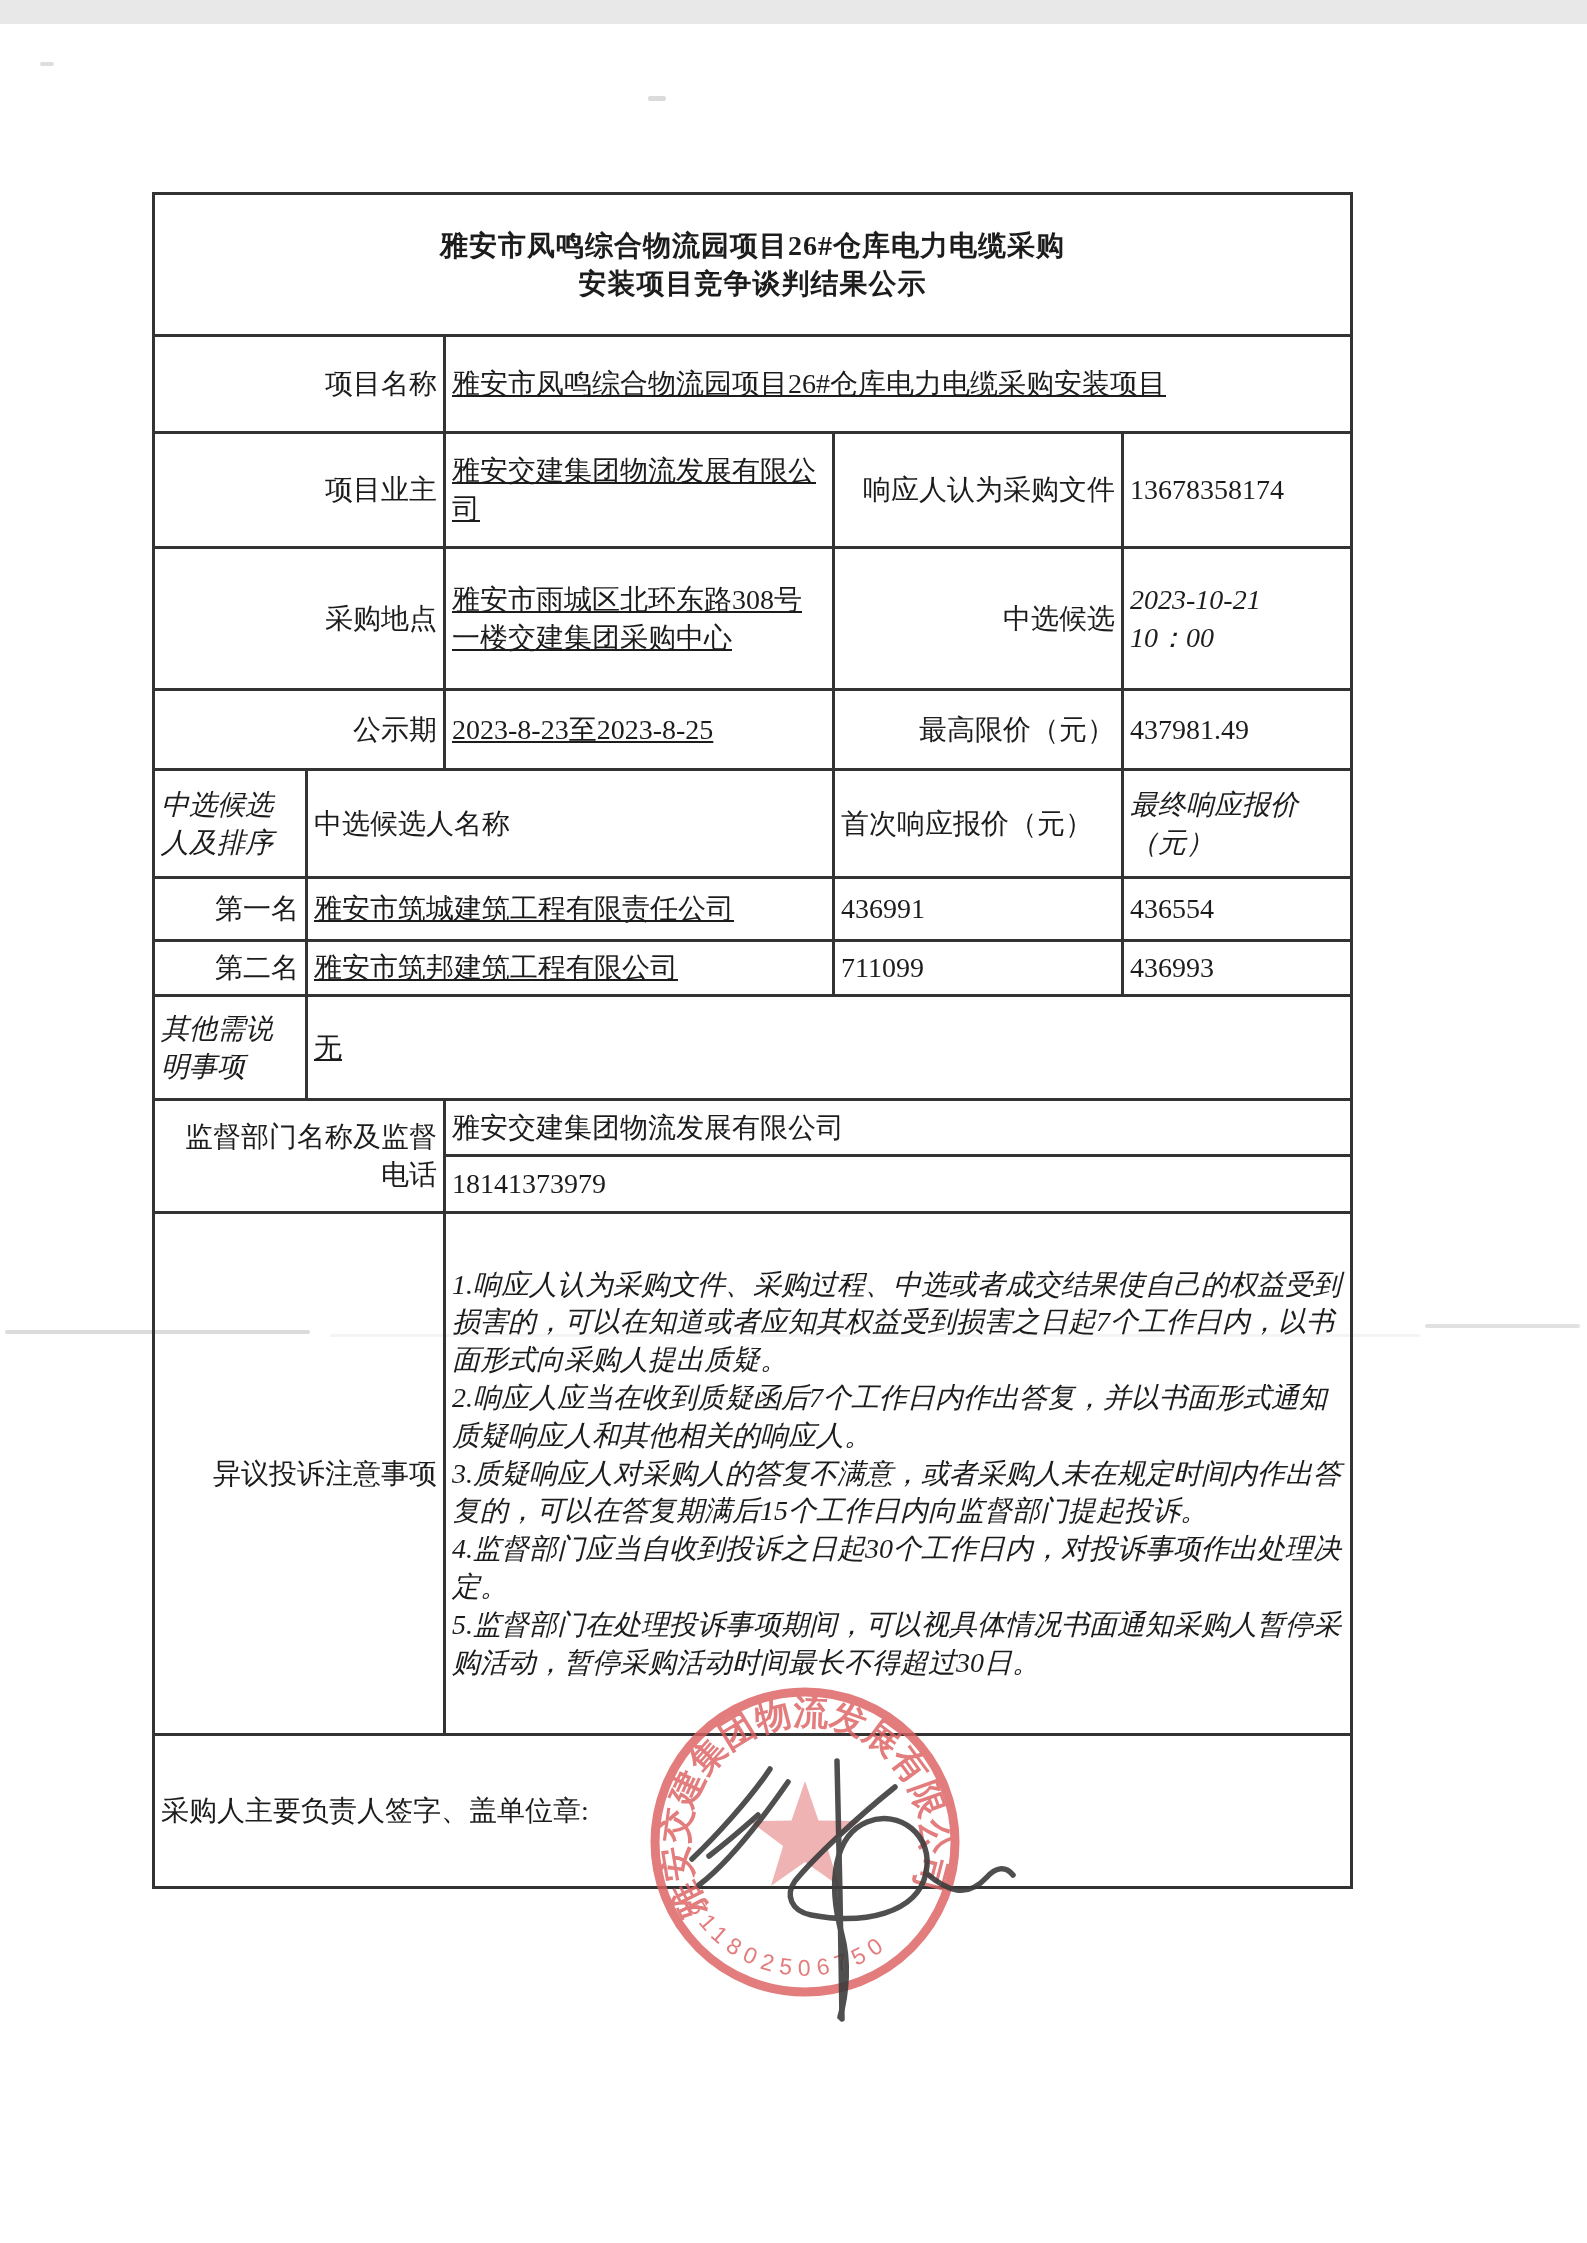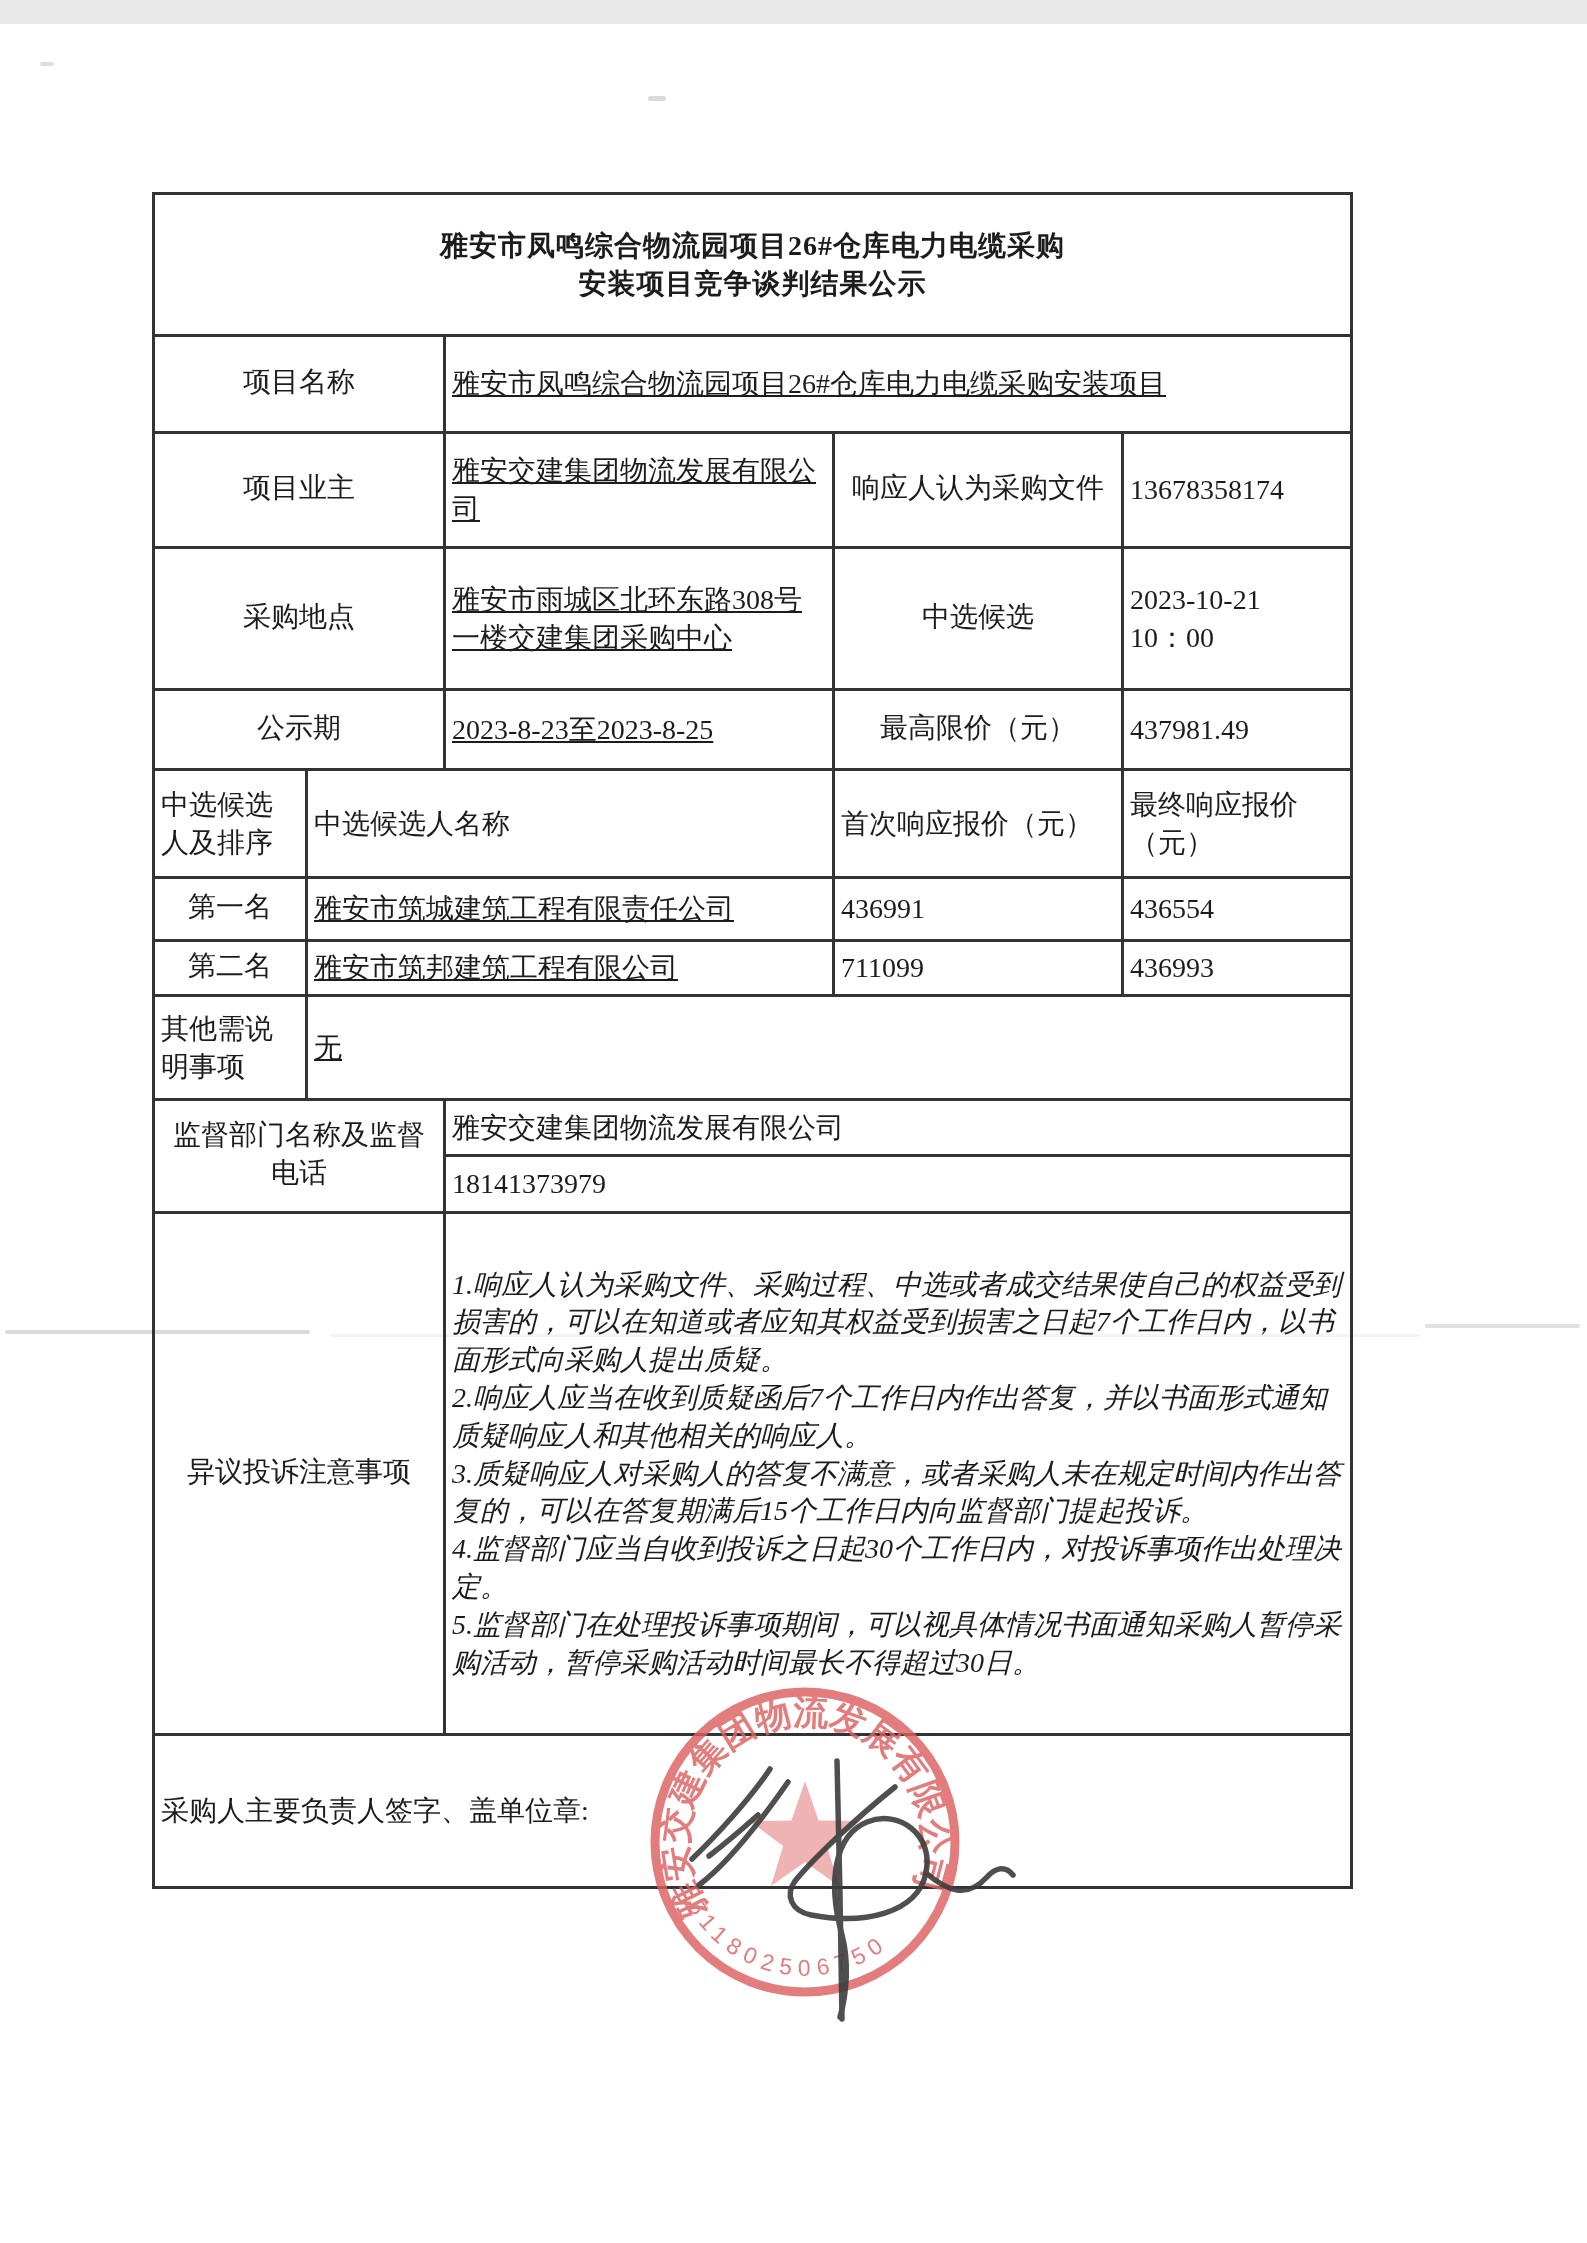--- a/index.html
+++ b/index.html
@@ -28,24 +28,24 @@
     overflow:hidden;
   }
   td.title-cell{
     text-align:center;
     font-weight:bold;
     font-size:47px;
     line-height:1.5;
     letter-spacing:1px;
     padding:10px 20px;
   }
-  .lbl{text-align:center;padding-left:10px;font-family:Liberation Mono, monospace;}
+  .lbl{text-align:right;padding-left:10px;}
   .val-left{text-align:left;padding-left:12px;text-decoration:underline;}
   .ctr{text-align:left;}
-  .preline{white-space:pre-line;}
+  .preline{white-space:pre-line;font-style:italic;}
   .notice-body{font-size:27.5px;line-height:1.66;text-align:left;padding:14px 8px 14px 12px;}
   .notice-body div{margin:0;font-style:italic;}
   .sig-cell{text-align:left;padding-left:10px;font-size:29px;}
   
   .artifact{position:absolute;pointer-events:none;}
   .streak{background:#bdbdbd;border-radius:2px;}
   
   svg.stamp{position:absolute;left:595px;top:1595px;pointer-events:none;}
 </style>
 </head>

